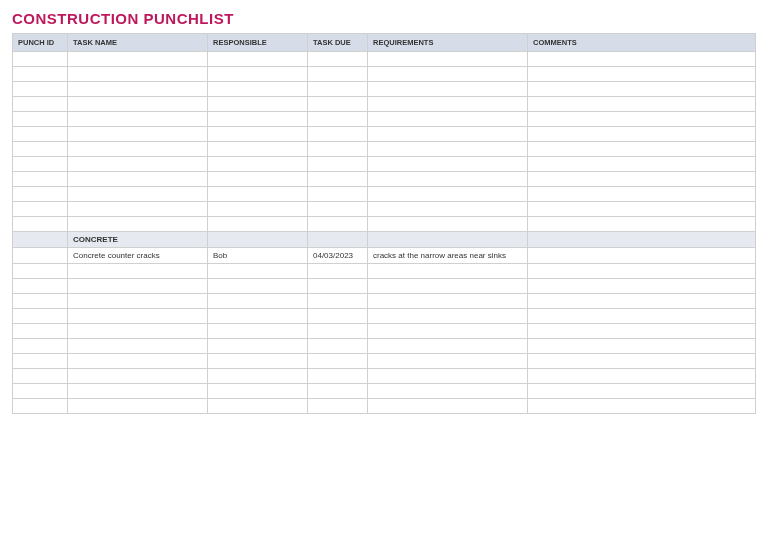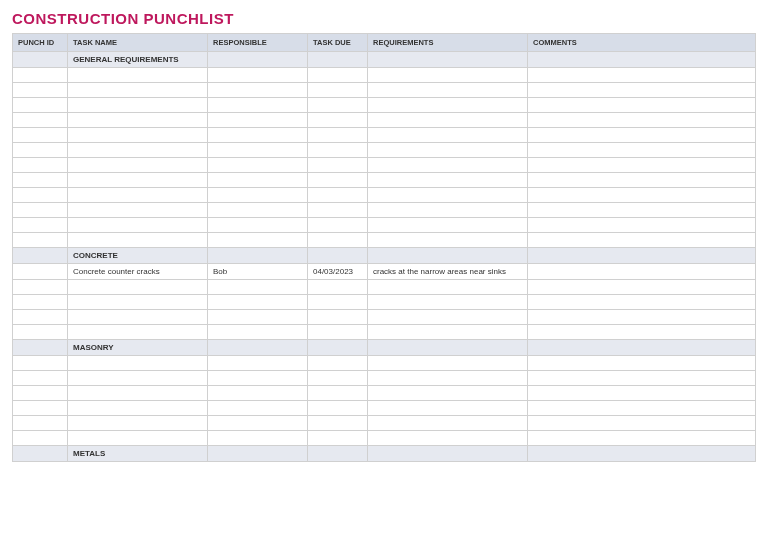--- a/index.html
+++ b/index.html
@@ -69,28 +69,20 @@
     <tr>
       <th>PUNCH ID</th>
       <th>TASK NAME</th>
       <th>RESPONSIBLE</th>
       <th>TASK DUE</th>
       <th>REQUIREMENTS</th>
       <th>COMMENTS</th>
     </tr>
   </thead>
   <tbody id="tbody">
-      <tr class="section">
-        <td></td>
-        <td>GENERAL REQUIREMENTS</td>
-        <td></td>
-        <td></td>
-        <td></td>
-        <td></td>
-      </tr>
       <tr>
         <td></td>
         <td></td>
         <td></td>
         <td></td>
         <td></td>
         <td></td>
       </tr>
       <tr>
         <td></td>
@@ -221,78 +213,62 @@
         <td></td>
       </tr>
       <tr>
         <td></td>
         <td></td>
         <td></td>
         <td></td>
         <td></td>
         <td></td>
       </tr>
-      <tr class="section">
-        <td></td>
-        <td>MASONRY</td>
-        <td></td>
-        <td></td>
-        <td></td>
-        <td></td>
-      </tr>
-      <tr>
-        <td></td>
-        <td></td>
-        <td></td>
-        <td></td>
-        <td></td>
-        <td></td>
-      </tr>
-      <tr>
-        <td></td>
-        <td></td>
-        <td></td>
-        <td></td>
-        <td></td>
-        <td></td>
-      </tr>
-      <tr>
-        <td></td>
-        <td></td>
-        <td></td>
-        <td></td>
-        <td></td>
-        <td></td>
-      </tr>
-      <tr>
-        <td></td>
-        <td></td>
-        <td></td>
-        <td></td>
-        <td></td>
-        <td></td>
-      </tr>
-      <tr>
-        <td></td>
-        <td></td>
-        <td></td>
-        <td></td>
-        <td></td>
-        <td></td>
-      </tr>
-      <tr>
-        <td></td>
-        <td></td>
-        <td></td>
-        <td></td>
-        <td></td>
-        <td></td>
-      </tr>
-      <tr class="section">
-        <td></td>
-        <td>METALS</td>
+      <tr>
+        <td></td>
+        <td></td>
+        <td></td>
+        <td></td>
+        <td></td>
+        <td></td>
+      </tr>
+      <tr>
+        <td></td>
+        <td></td>
+        <td></td>
+        <td></td>
+        <td></td>
+        <td></td>
+      </tr>
+      <tr>
+        <td></td>
+        <td></td>
+        <td></td>
+        <td></td>
+        <td></td>
+        <td></td>
+      </tr>
+      <tr>
+        <td></td>
+        <td></td>
+        <td></td>
+        <td></td>
+        <td></td>
+        <td></td>
+      </tr>
+      <tr>
+        <td></td>
+        <td></td>
+        <td></td>
+        <td></td>
+        <td></td>
+        <td></td>
+      </tr>
+      <tr>
+        <td></td>
+        <td></td>
         <td></td>
         <td></td>
         <td></td>
         <td></td>
       </tr>
     </tbody>
 </table>
 
 </body></html>

